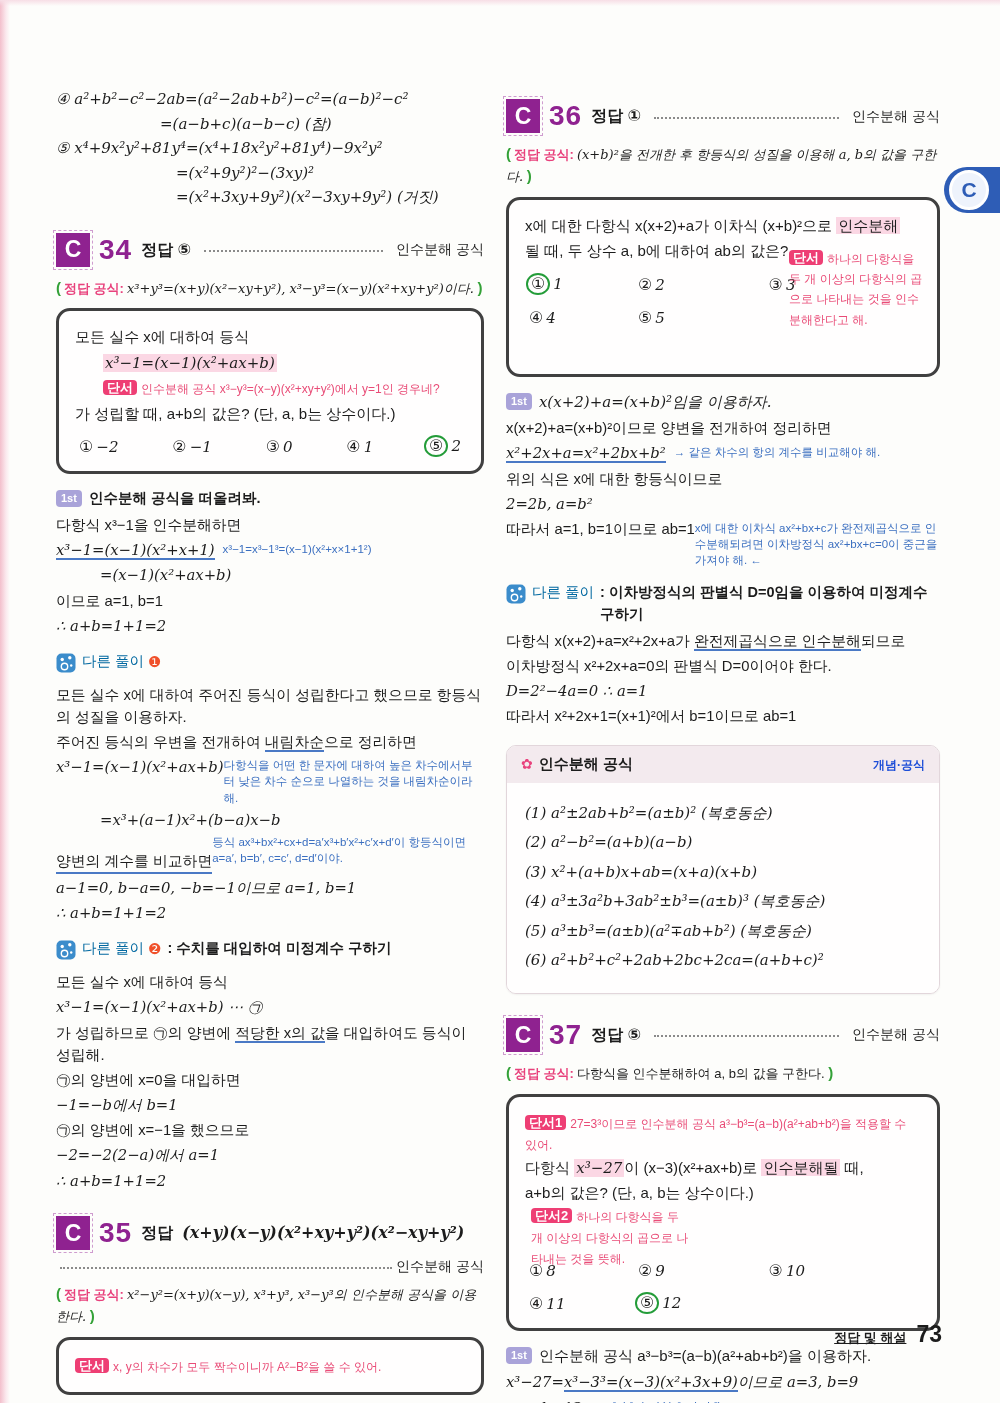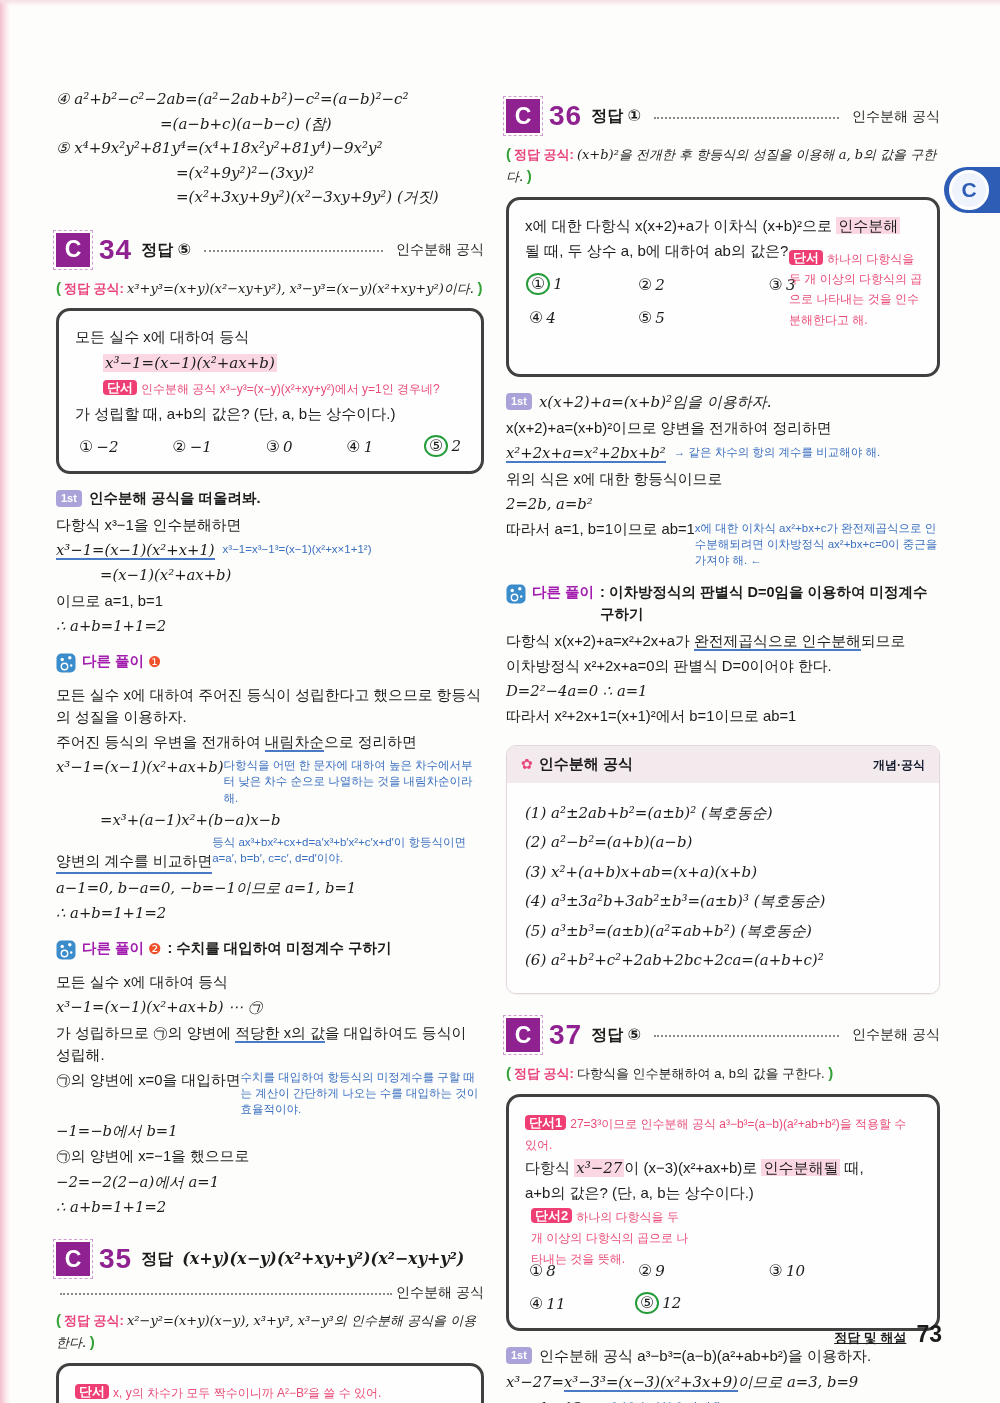--- a/index.html
+++ b/index.html
@@ -66,34 +66,34 @@
   .steptext-n{font-size:15px;}
   .sline{margin:3px 0;font-size:14.8px;}
   .u{border-bottom:2px solid #4a79c5;padding-bottom:0px;margin-top:16px;}
   .note{color:#3b6fc0;font-size:11.5px;line-height:1.4;font-style:normal;
     font-family:"Liberation Sans","DejaVu Sans",sans-serif;}
   .mnote{margin-left:8px;vertical-align:2px;}
 
   
   .alt-head{display:flex;gap:6px;margin:14px 0 4px;align-items:flex-start;}
   .dice{flex:none;margin-top:2px;}
-  .alt-label{color:#a21caf;font-weight:bold;white-space:nowrap;font-size:14.5px;}
+  .alt-label{color:#0369a1;font-weight:normal;white-space:nowrap;font-size:14.5px;}
   .altnum{color:#f0502a;font-size:15px;margin-left:-2px;}
   .alt-title{font-weight:bold;font-size:14.5px;flex:1;}
 
   .flexrow{display:flex;align-items:flex-start;}
 
   
   .concept{border:1.5px solid #e2d6db;border-radius:10px;overflow:hidden;margin:18px 0 6px;
     box-shadow:0 1px 2px rgba(0,0,0,0.05);}
   .concept-head{background:#f3eaee;display:flex;justify-content:space-between;align-items:center;
     padding:7px 14px;}
   .concept-title{font-weight:bold;font-size:15px;}
   .flower{color:#e8417c;margin-right:6px;font-size:14px;}
-  .concept-tag{color:#0f172a;font-size:12px;font-weight:bold;}
+  .concept-tag{color:#1d4ed8;font-size:12px;font-weight:bold;}
   .concept-body{background:#fffefe;padding:12px 18px 14px;}
   .citem{font-family:"DejaVu Serif",serif;font-style:italic;font-size:15px;margin:7px 0;}
 
   
   .side-tab{position:absolute;right:0;top:167px;width:56px;height:46px;background:#2e5db6;
     border-radius:23px 0 0 23px;display:flex;align-items:center;}
   .side-tab-circle{width:34px;height:34px;margin-left:5px;border-radius:50%;background:#eef3fc;
     border:3px solid #fff;color:#2e5db6;font-weight:bold;font-size:21px;
     display:flex;align-items:center;justify-content:center;}
   .footer{position:absolute;right:58px;bottom:52px;display:flex;align-items:baseline;gap:10px;}
@@ -195,21 +195,20 @@
       <span class="altnum">❷</span>
       <span class="alt-title">: 수치를 대입하여 미정계수 구하기</span>
     </div>
     <div class="sline">모든 실수 x에 대하여 등식</div>
     <div class="sline math">x³−1=(x−1)(x²+ax+b) ⋯ ㉠</div>
     <div class="sline">
       <span>가 성립하므로 ㉠의 양변에 </span><span class="u">적당한 x의 값</span><span>을 대입하여도 등식이 성립해.</span>
     </div>
     <div class="sline flexrow">
       <span style="white-space:nowrap;">㉠의 양변에 x=0을 대입하면</span>
-      <span class="note" style="flex:1;">수치를 대입하여 항등식의 미정계수를 구할 때는 계산이 간단하게 나오는 수를 대입하는 것이 효율적이야.</span>
     </div>
     <div class="sline math">−1=−b에서 b=1</div>
     <div class="sline">㉠의 양변에 x=−1을 했으므로</div>
     <div class="sline math">−2=−2(2−a)에서 a=1</div>
     <div class="sline math">∴ a+b=1+1=2</div>
   </div>
 
   <div>
     <div class="phead" style="margin-bottom:0;">
       <span class="cbadge">C</span>

